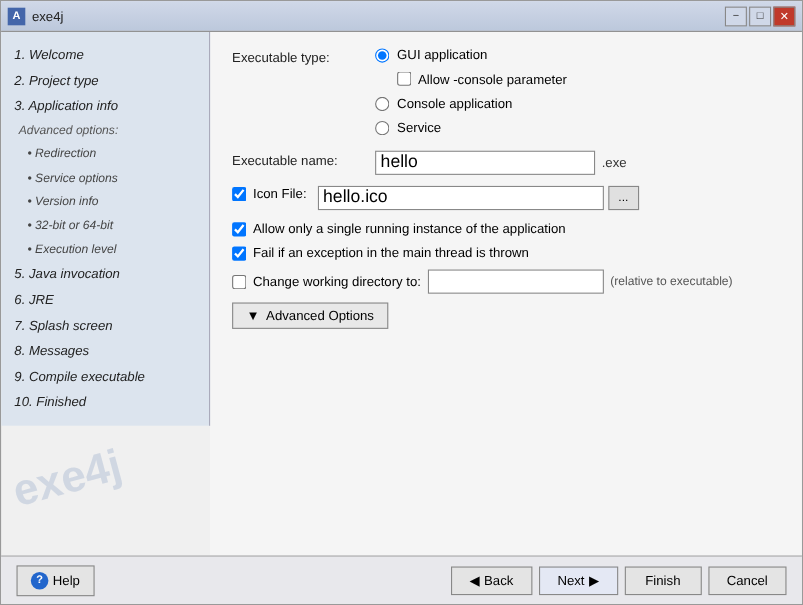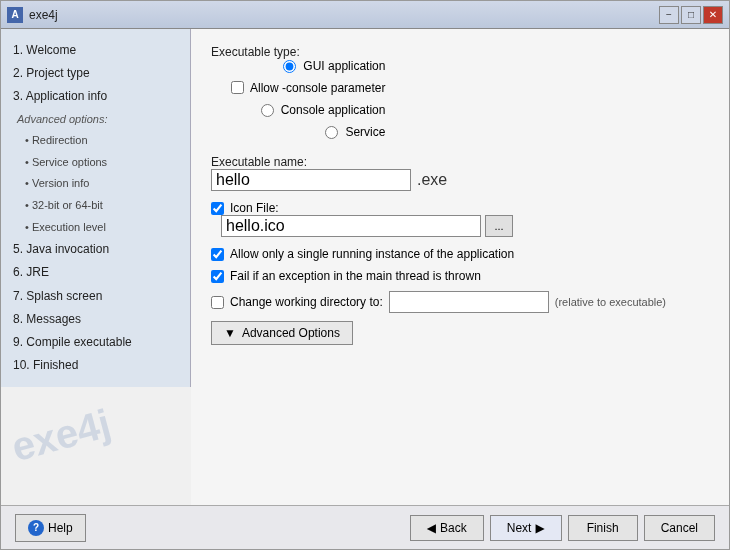--- a/index.html
+++ b/index.html
@@ -78,20 +78,21 @@
       border-right: 1px solid #aab;
       flex-shrink: 0;
       overflow-y: auto;
     }
     .sidebar-item {
       padding: 2px 4px;
       font-size: 12px;
       color: #222;
       cursor: pointer;
       line-height: 1.6;
+      font-style: italic;
     }
     .sidebar-item.active {
       font-weight: bold;
       color: #000;
     }
     .sidebar-item.sub {
       padding-left: 16px;
       font-size: 11px;
       color: #444;
     }
@@ -124,41 +125,39 @@
       font-weight: bold;
       color: #1a3a6a;
       margin-bottom: 16px;
       border-bottom: 1px solid #aac;
       padding-bottom: 6px;
     }
     .form-row {
       display: flex;
       align-items: flex-start;
       margin-bottom: 10px;
-      flex-direction: column;
     }
     .form-label {
       width: 130px;
       font-size: 12px;
       color: #222;
       padding-top: 2px;
       flex-shrink: 0;
     }
     .form-controls {
       flex: 1;
       display: flex;
       flex-direction: column;
       gap: 4px;
     }
     .radio-row {
       display: flex;
       align-items: center;
       gap: 7px;
       margin-bottom: 4px;
-      justify-content: flex-end;
     }
     .radio-row input[type="radio"] {
       margin: 0;
     }
     .checkbox-row {
       display: flex;
       align-items: flex-start;
       gap: 6px;
       margin-bottom: 4px;
       padding-left: 20px;
@@ -181,21 +180,21 @@
       height: 22px;
       background: #e0e0e0;
       border: 1px solid #888;
       font-size: 11px;
       cursor: pointer;
       display: flex;
       align-items: center;
       justify-content: center;
     }
     .exe-suffix {
-      font-size: 16px;
+      font-size: 12px;
       color: #333;
       margin-left: 2px;
     }
     .full-checkbox-row {
       display: flex;
       align-items: center;
       gap: 6px;
       margin-bottom: 8px;
     }
     .full-checkbox-row input[type="checkbox"] {

